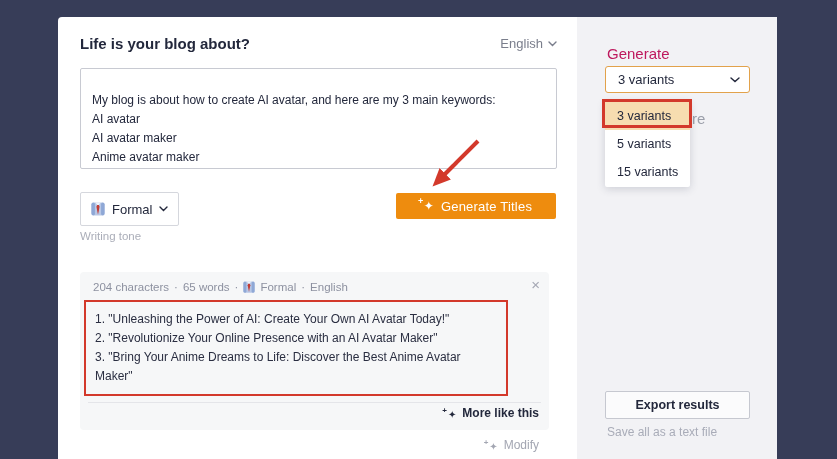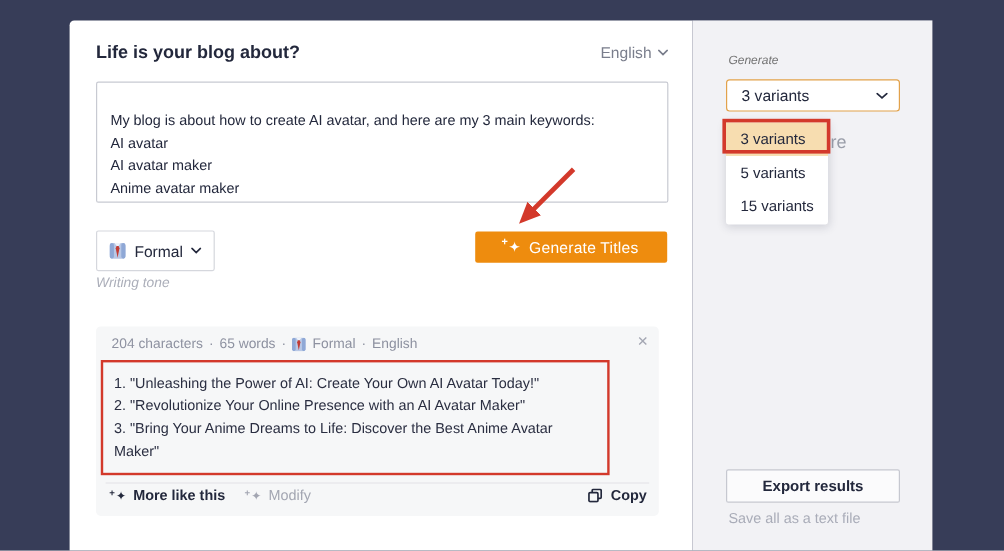--- a/index.html
+++ b/index.html
@@ -12,53 +12,53 @@
 
   
   .page-title { position:absolute; left:22px; top:18px; font-size:15px; font-weight:700; color:#23283C; }
   .lang-select { position:absolute; right:20px; top:19px; display:flex; align-items:center; gap:5px; color:#7A7E8C; font-size:13px; cursor:pointer; }
 
   
   .prompt { position:absolute; left:22px; top:51px; width:477px; height:101px; border:1px solid #C8CAD2; border-radius:2px; resize:none; padding:22px 11px; font-family:"Liberation Sans","DejaVu Sans",sans-serif; font-size:12px; line-height:19px; color:#23283C; outline:none; overflow:hidden; }
 
   
   .tone-btn { position:absolute; left:22px; top:175px; height:34px; padding:0 10px; display:flex; align-items:center; gap:7px; background:#fff; border:1px solid #D5D7DD; border-radius:2px; font-size:13px; color:#23283C; cursor:pointer; }
-  .tone-caption { position:absolute; left:22px; top:213px; font-size:11.5px; color:#ABAEB9;font-style:italic; }
+  .tone-caption { position:absolute; left:22px; top:213px; font-size:11.5px; color:#ABAEB9; }
   .generate-btn { position:absolute; right:21px; top:176px; width:160px; height:26px; display:flex; align-items:center; justify-content:center; gap:8px; background:#EE8C0E; border:none; border-radius:2px; color:#fff; font-size:13px; font-weight:400; letter-spacing:.2px; cursor:pointer; }
 
   
   .sparkle { position:relative; display:inline-block; width:13px; height:13px; line-height:13px; font-style:normal; }
   .sparkle::after { content:"\2726"; position:absolute; right:-1px; top:0; font-size:12px; }
   .sparkle::before { content:"+"; position:absolute; left:-2px; top:-5px; font-size:9px; font-weight:700; }
   .sparkle.sm { width:11px; height:11px; }
   .sparkle.sm::after { font-size:10px; }
   .sparkle.sm::before { font-size:8px; top:-4px; }
 
   
   .chev { display:inline-block; width:9px; height:6px; }
   .chev svg { display:block; }
 
   
   .result-card { position:absolute; left:22px; top:255px; width:469px; height:158px; background:#F6F7F8; border-radius:4px; }
   .meta-row { position:absolute; left:13px; top:9px; display:flex; align-items:center; gap:5px; font-size:11.5px; color:#8D91A0; }
   .close-btn { position:absolute; right:9px; top:4px; font-size:15px; color:#A4A7B3; cursor:pointer; line-height:18px; }
   .titles-box { position:absolute; left:4px; top:28px; width:424px; border:2px solid #D3392B; padding:8px 9px; font-size:12px; line-height:19px; color:#2A2E41; background:transparent; }
   .card-divider { position:absolute; left:8px; right:8px; top:130px; height:1px; background:#E4E5E9; }
-  .card-footer { position:absolute; left:13px; right:10px; top:134px; height:22px; display:flex; align-items:flex-start; gap:18px; font-size:12px; }
+  .card-footer { position:absolute; left:13px; right:10px; top:134px; height:22px; display:flex; align-items:flex-end; gap:18px; font-size:12px;flex-direction:column; }
   .footer-action { display:flex; align-items:center; gap:7px; cursor:pointer; font-weight:700; color:#23283C; }
   .footer-action.muted { color:#A3A6B2; font-weight:400; }
   .footer-action.copy { margin-left:auto; }
   .copy-ic { display:inline-block; width:12px; height:12px; }
 
   
   .tie-ic { display:inline-block; width:14px; height:14px; }
   .tie-ic.sm { width:12px; height:12px; }
 
   
-  .gen-label { position:absolute; left:30px; top:28px; font-size:10px; color:#737373;font-style:italic; }
+  .gen-label { position:absolute; left:30px; top:28px; font-size:15px; color:#be185d; }
   .variants-select { position:absolute; left:28px; top:49px; width:145px; height:27px; background:#fff; border:1px solid #E2A24B; border-radius:3px; display:flex; align-items:center; justify-content:space-between; padding:0 10px 0 12px; font-size:13px; color:#23283C; cursor:pointer; }
   .occluded-frag { position:absolute; left:115px; top:93px; font-size:15px; color:#9A9EA9; }
   .variants-menu { position:absolute; left:28px; top:84px; width:85px; background:#fff; border-radius:2px; box-shadow:0 2px 8px rgba(40,45,70,.18); padding:1px 0; }
   .variants-menu > div { padding:7px 12px; font-size:12.5px; color:#23283C; cursor:pointer; white-space:nowrap; }
   .variants-menu > div.selected { background:#F7DDB0; }
   .variant-annotation { position:absolute; left:25px; top:82px; width:90px; height:29px; border:3px solid #D3392B; pointer-events:none; }
   .export-btn { position:absolute; left:28px; top:374px; width:145px; height:28px; background:#FBFBFC; border:1px solid #C6C8D0; border-radius:2px; font-family:inherit; font-size:12.5px; font-weight:700; color:#23283C; cursor:pointer; }
   .export-caption { position:absolute; left:30px; top:408px; font-size:12px; color:#A9ACB8; }
 
   

